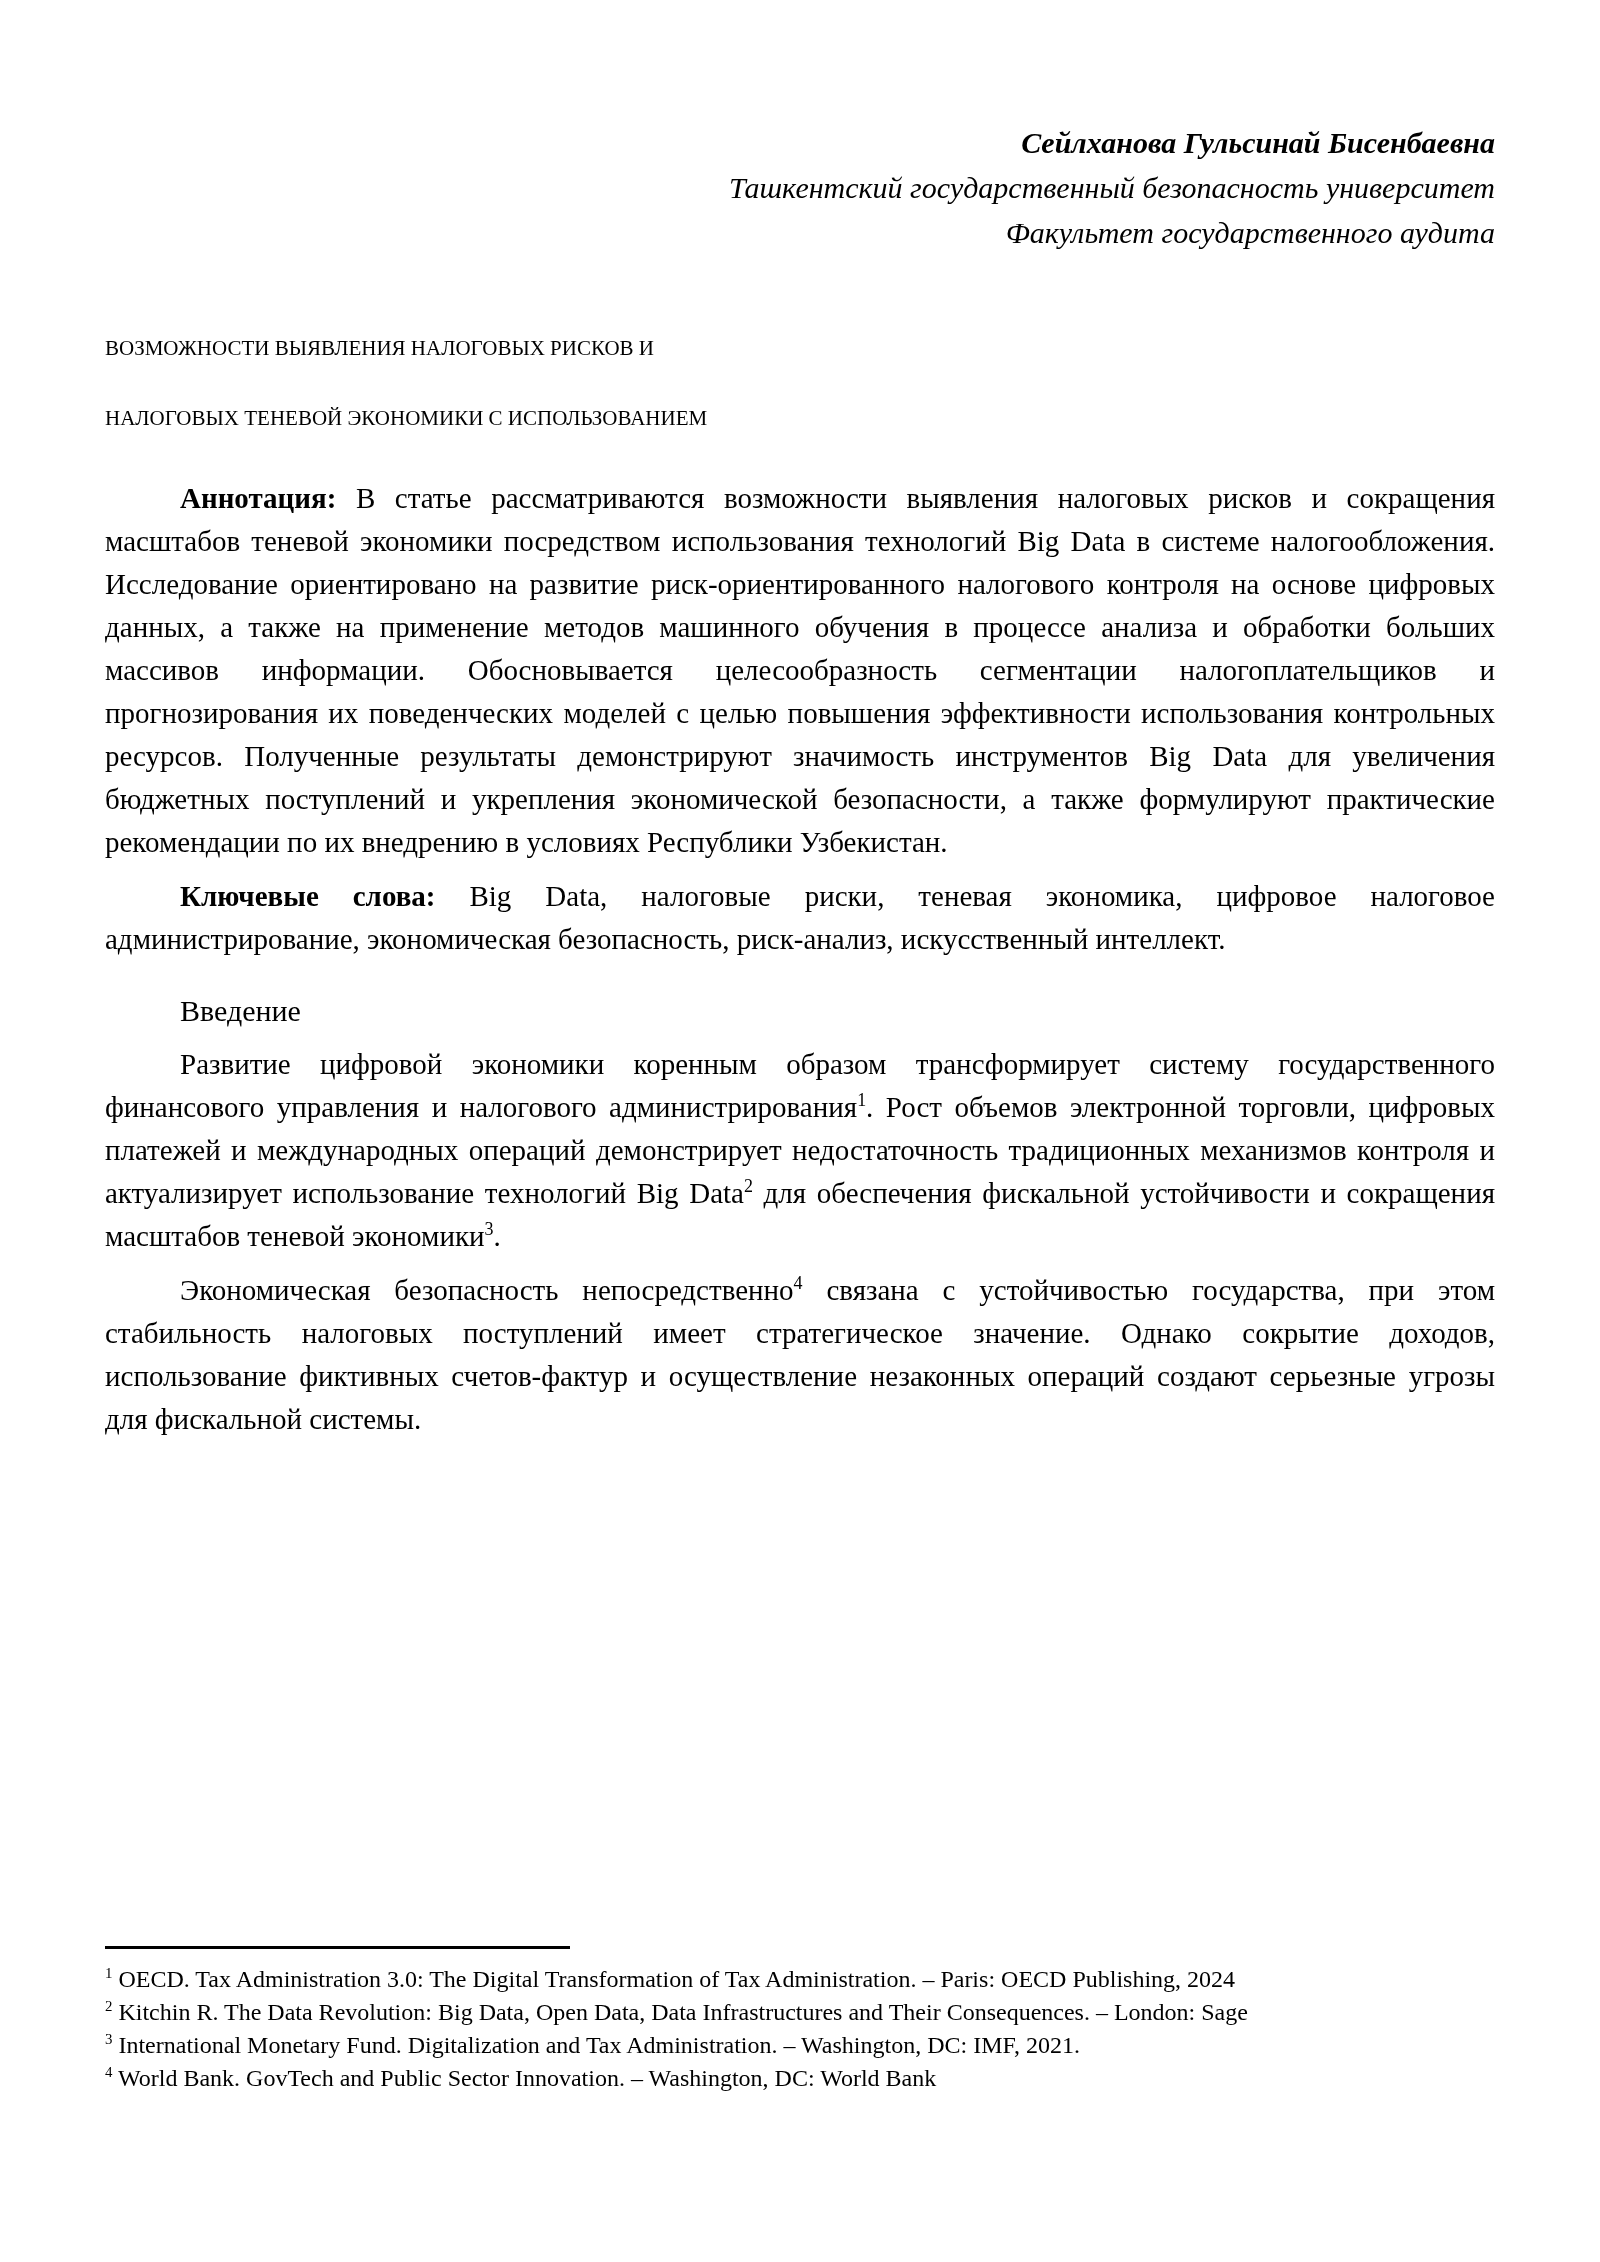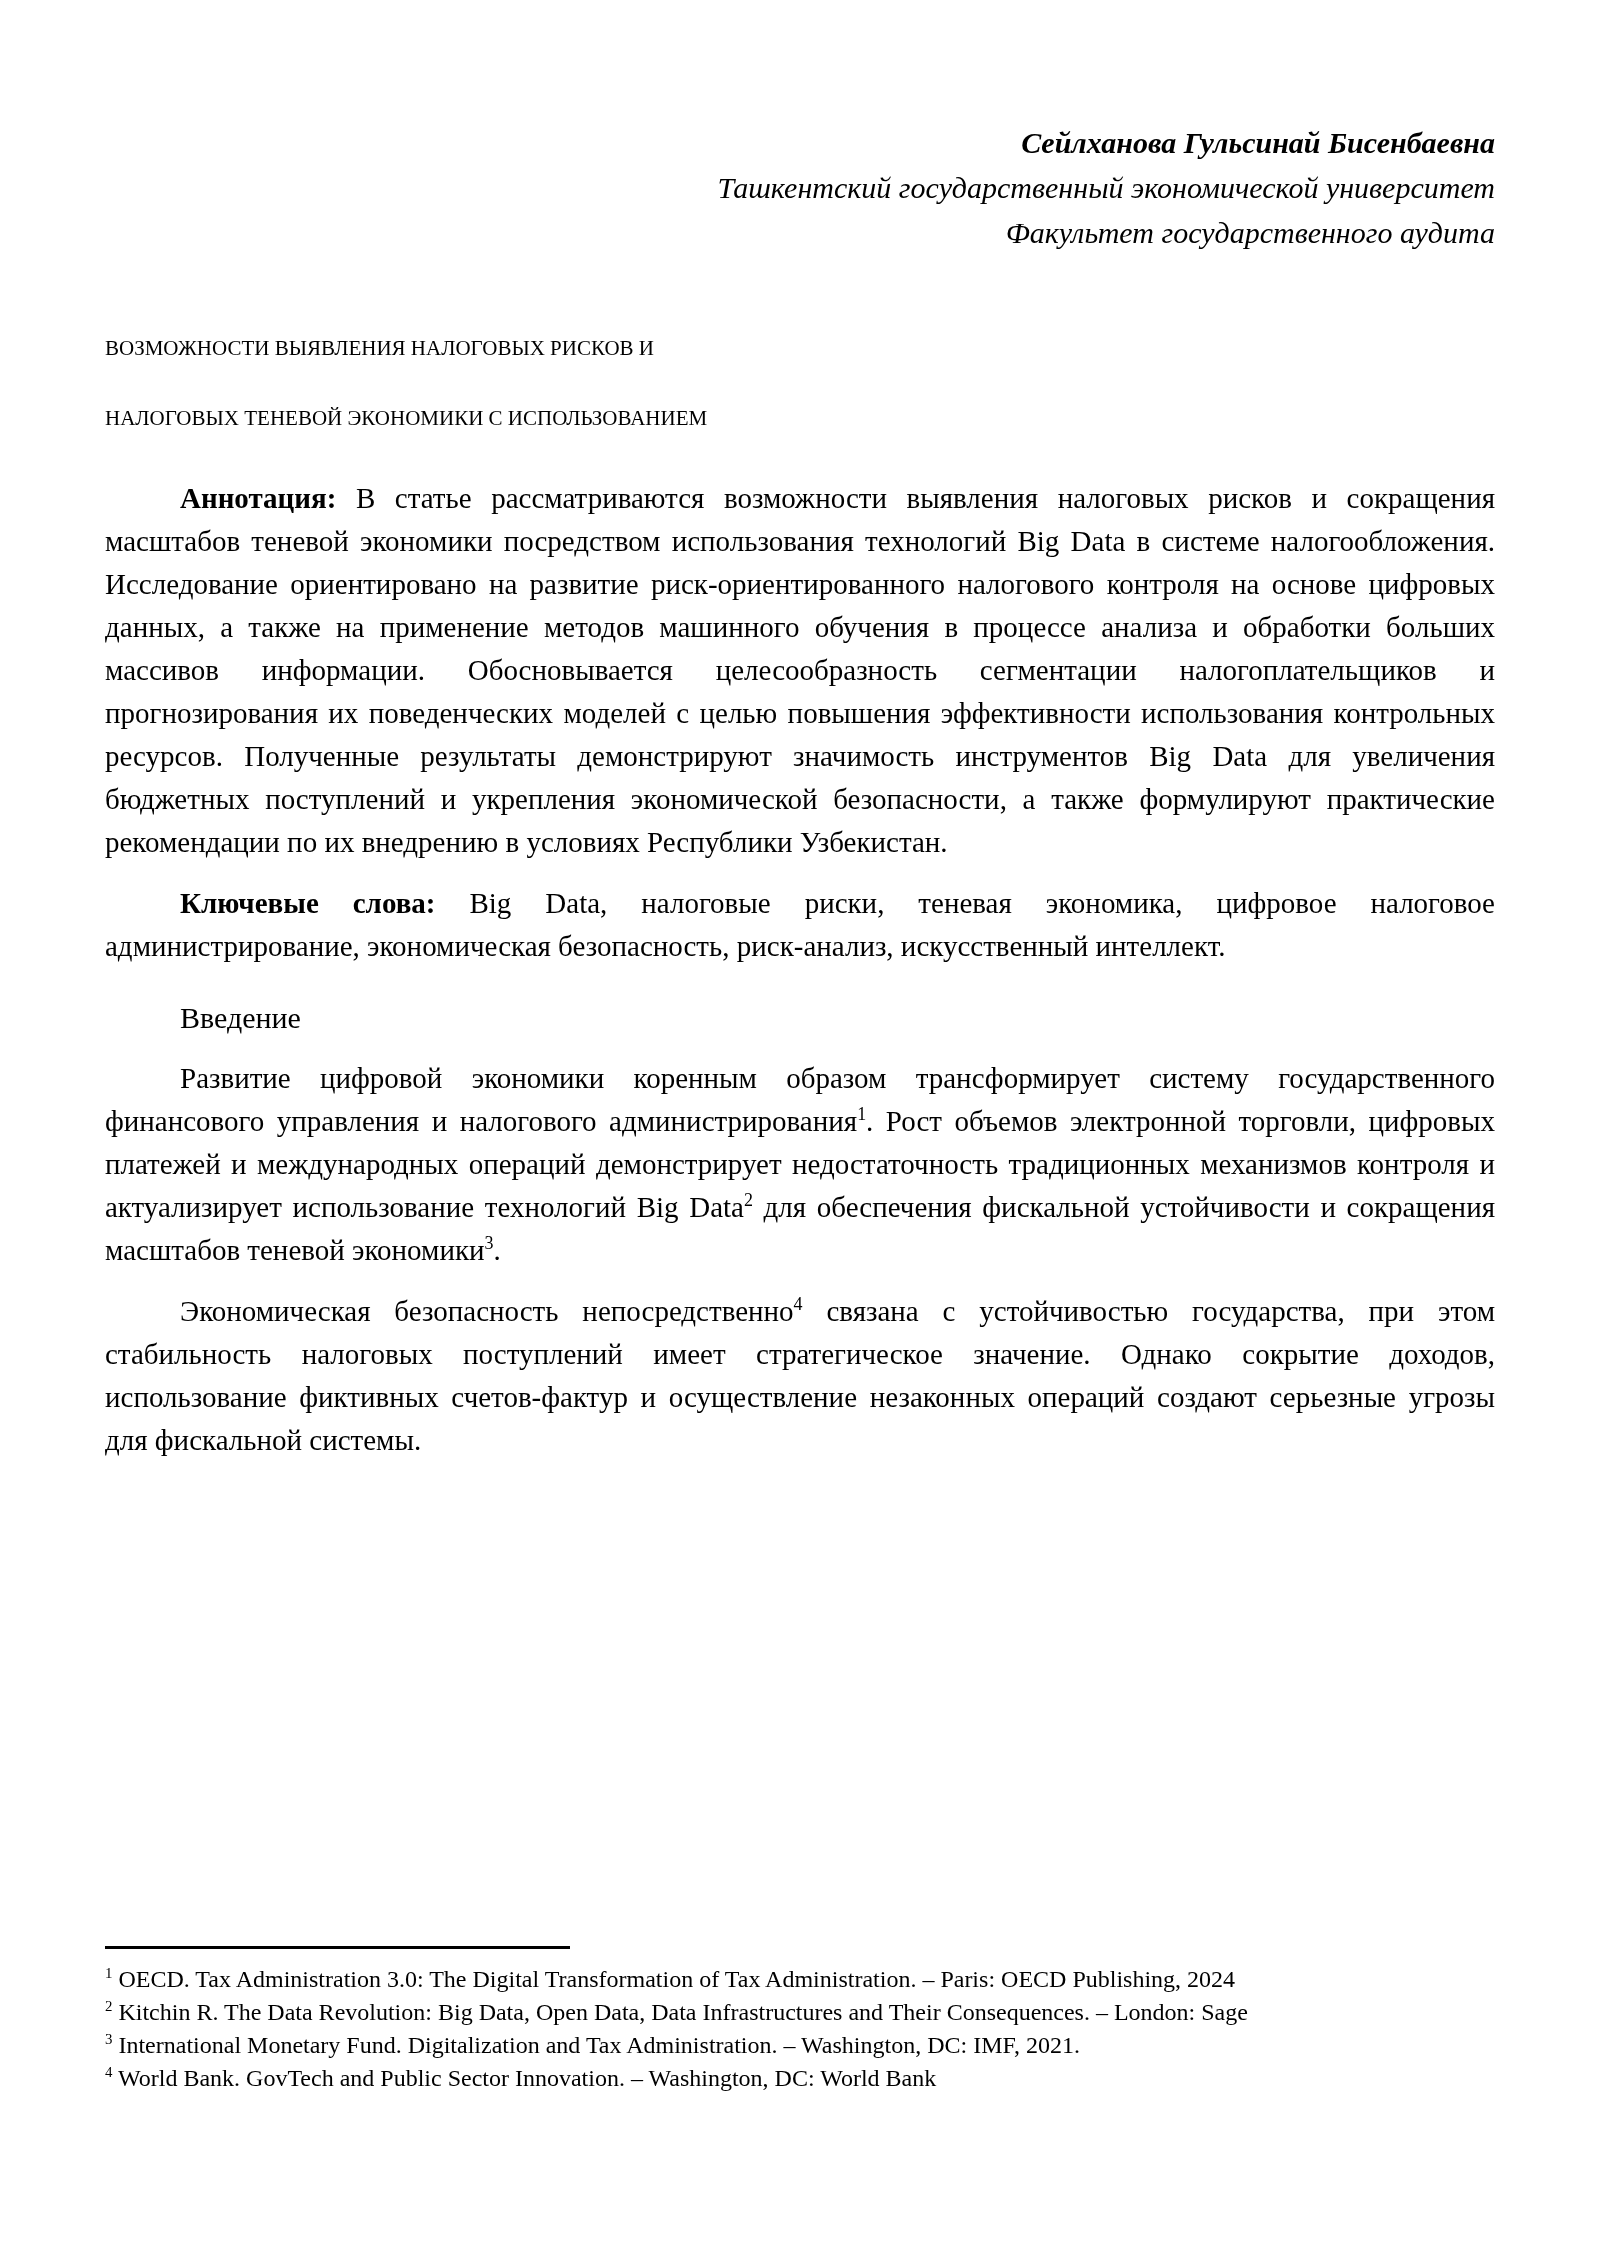--- a/index.html
+++ b/index.html
@@ -28,21 +28,21 @@
   .author-name { font-weight: bold; }
   
   .article-title {
     margin-top: 58px;
     font-weight: normal;
     font-size: 21px;
     line-height: 70px;
   }
   
   .body-par {
-    margin-top: 18px;
+    margin-top: 11px;
     font-size: 29px;
     line-height: 43px;
     text-align: justify;
     text-indent: 75px;
   }
   .body-par:first-of-type { margin-top: 24px; }
   .par-label { font-weight: bold; }
   .section-heading {
     margin-top: 28px;
     font-size: 30px;
@@ -74,21 +74,21 @@
     text-align: left;
   }
 </style>
 </head>
 <body>
 
 <div class="page">
 
   <div class="author-block">
     <div class="author-name">Сейлханова Гульсинай Бисенбаевна</div>
-    <div class="author-org">Ташкентский государственный экономической университет</div>
+    <div class="author-org">Ташкентский государственный безопасность университет</div>
     <div class="author-org">Факультет государственного аудита</div>
   </div>
 
   <h1 class="article-title">
     <div>ВОЗМОЖНОСТИ ВЫЯВЛЕНИЯ НАЛОГОВЫХ РИСКОВ И</div>
     <div>НАЛОГОВЫХ ТЕНЕВОЙ ЭКОНОМИКИ С ИСПОЛЬЗОВАНИЕМ</div>
   </h1>
 
   <p class="body-par"><span class="par-label">Аннотация:</span><span> В статье рассматриваются возможности выявления налоговых рисков и сокращения масштабов теневой экономики посредством использования технологий Big Data в системе налогообложения. Исследование ориентировано на развитие риск-ориентированного налогового контроля на основе цифровых данных, а также на применение методов машинного обучения в процессе анализа и обработки больших массивов информации. Обосновывается целесообразность сегментации налогоплательщиков и прогнозирования их поведенческих моделей с целью повышения эффективности использования контрольных ресурсов. Полученные результаты демонстрируют значимость инструментов Big Data для увеличения бюджетных поступлений и укрепления экономической безопасности, а также формулируют практические рекомендации по их внедрению в условиях Республики Узбекистан.</span></p>
 

